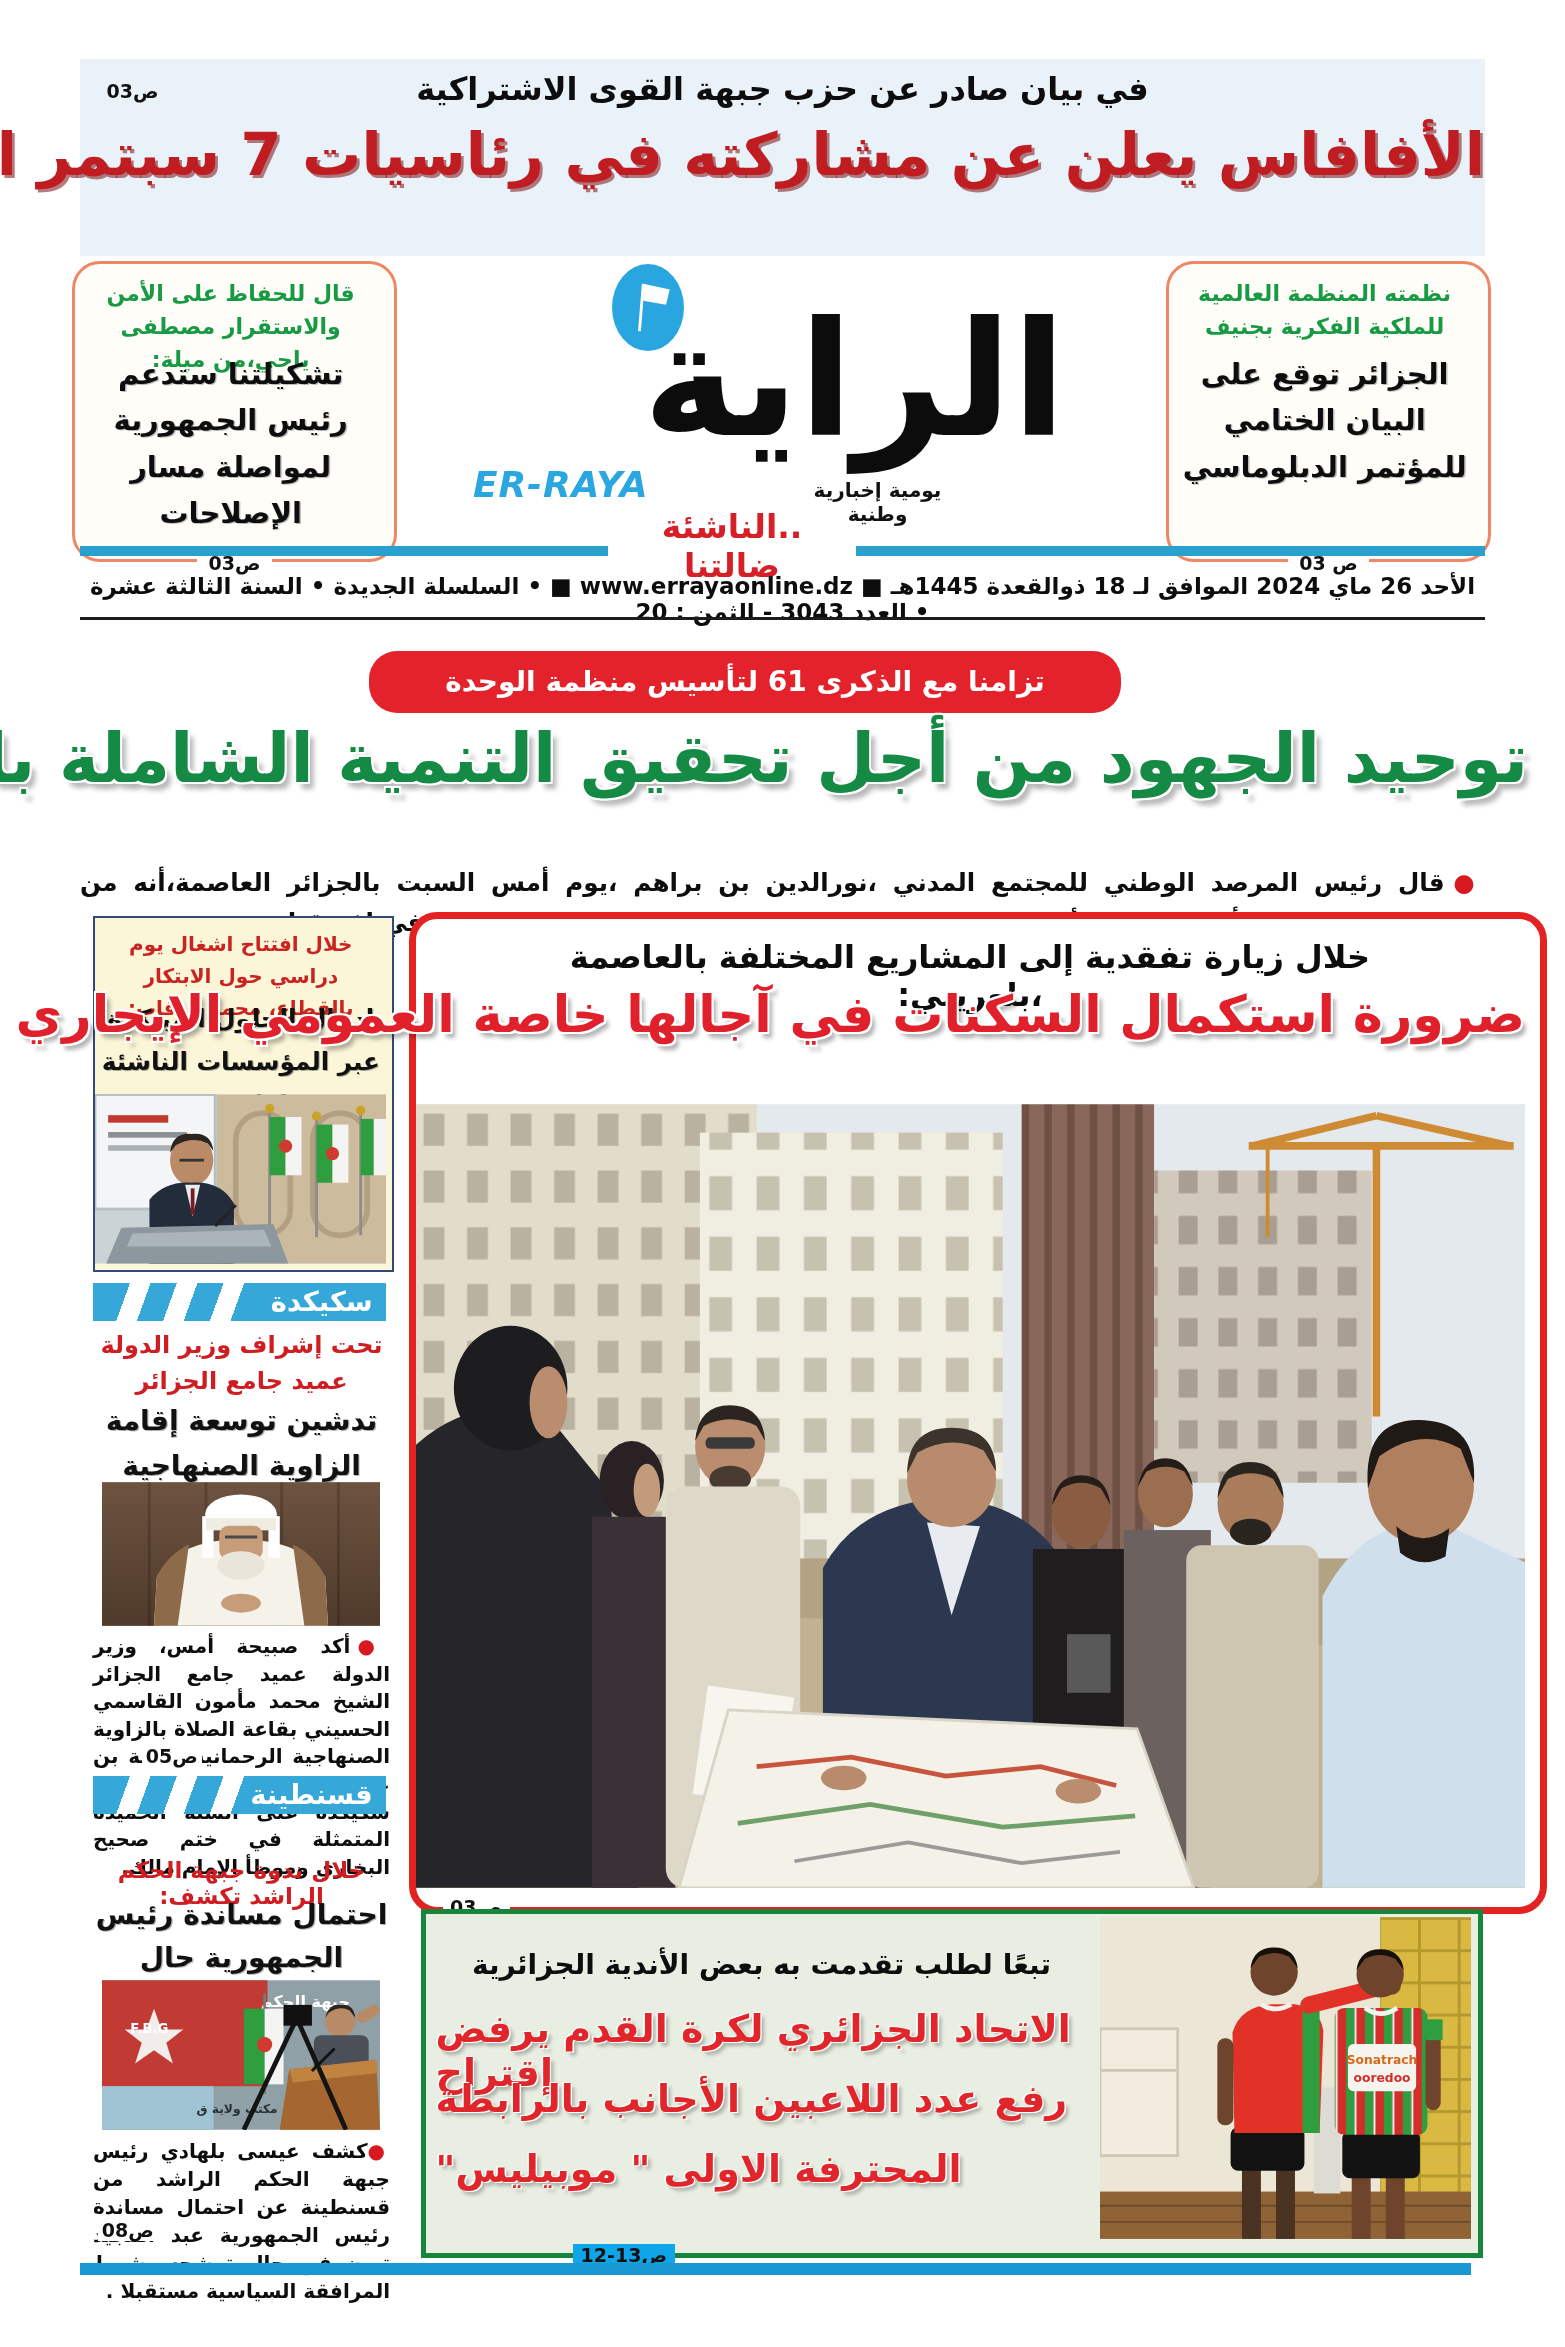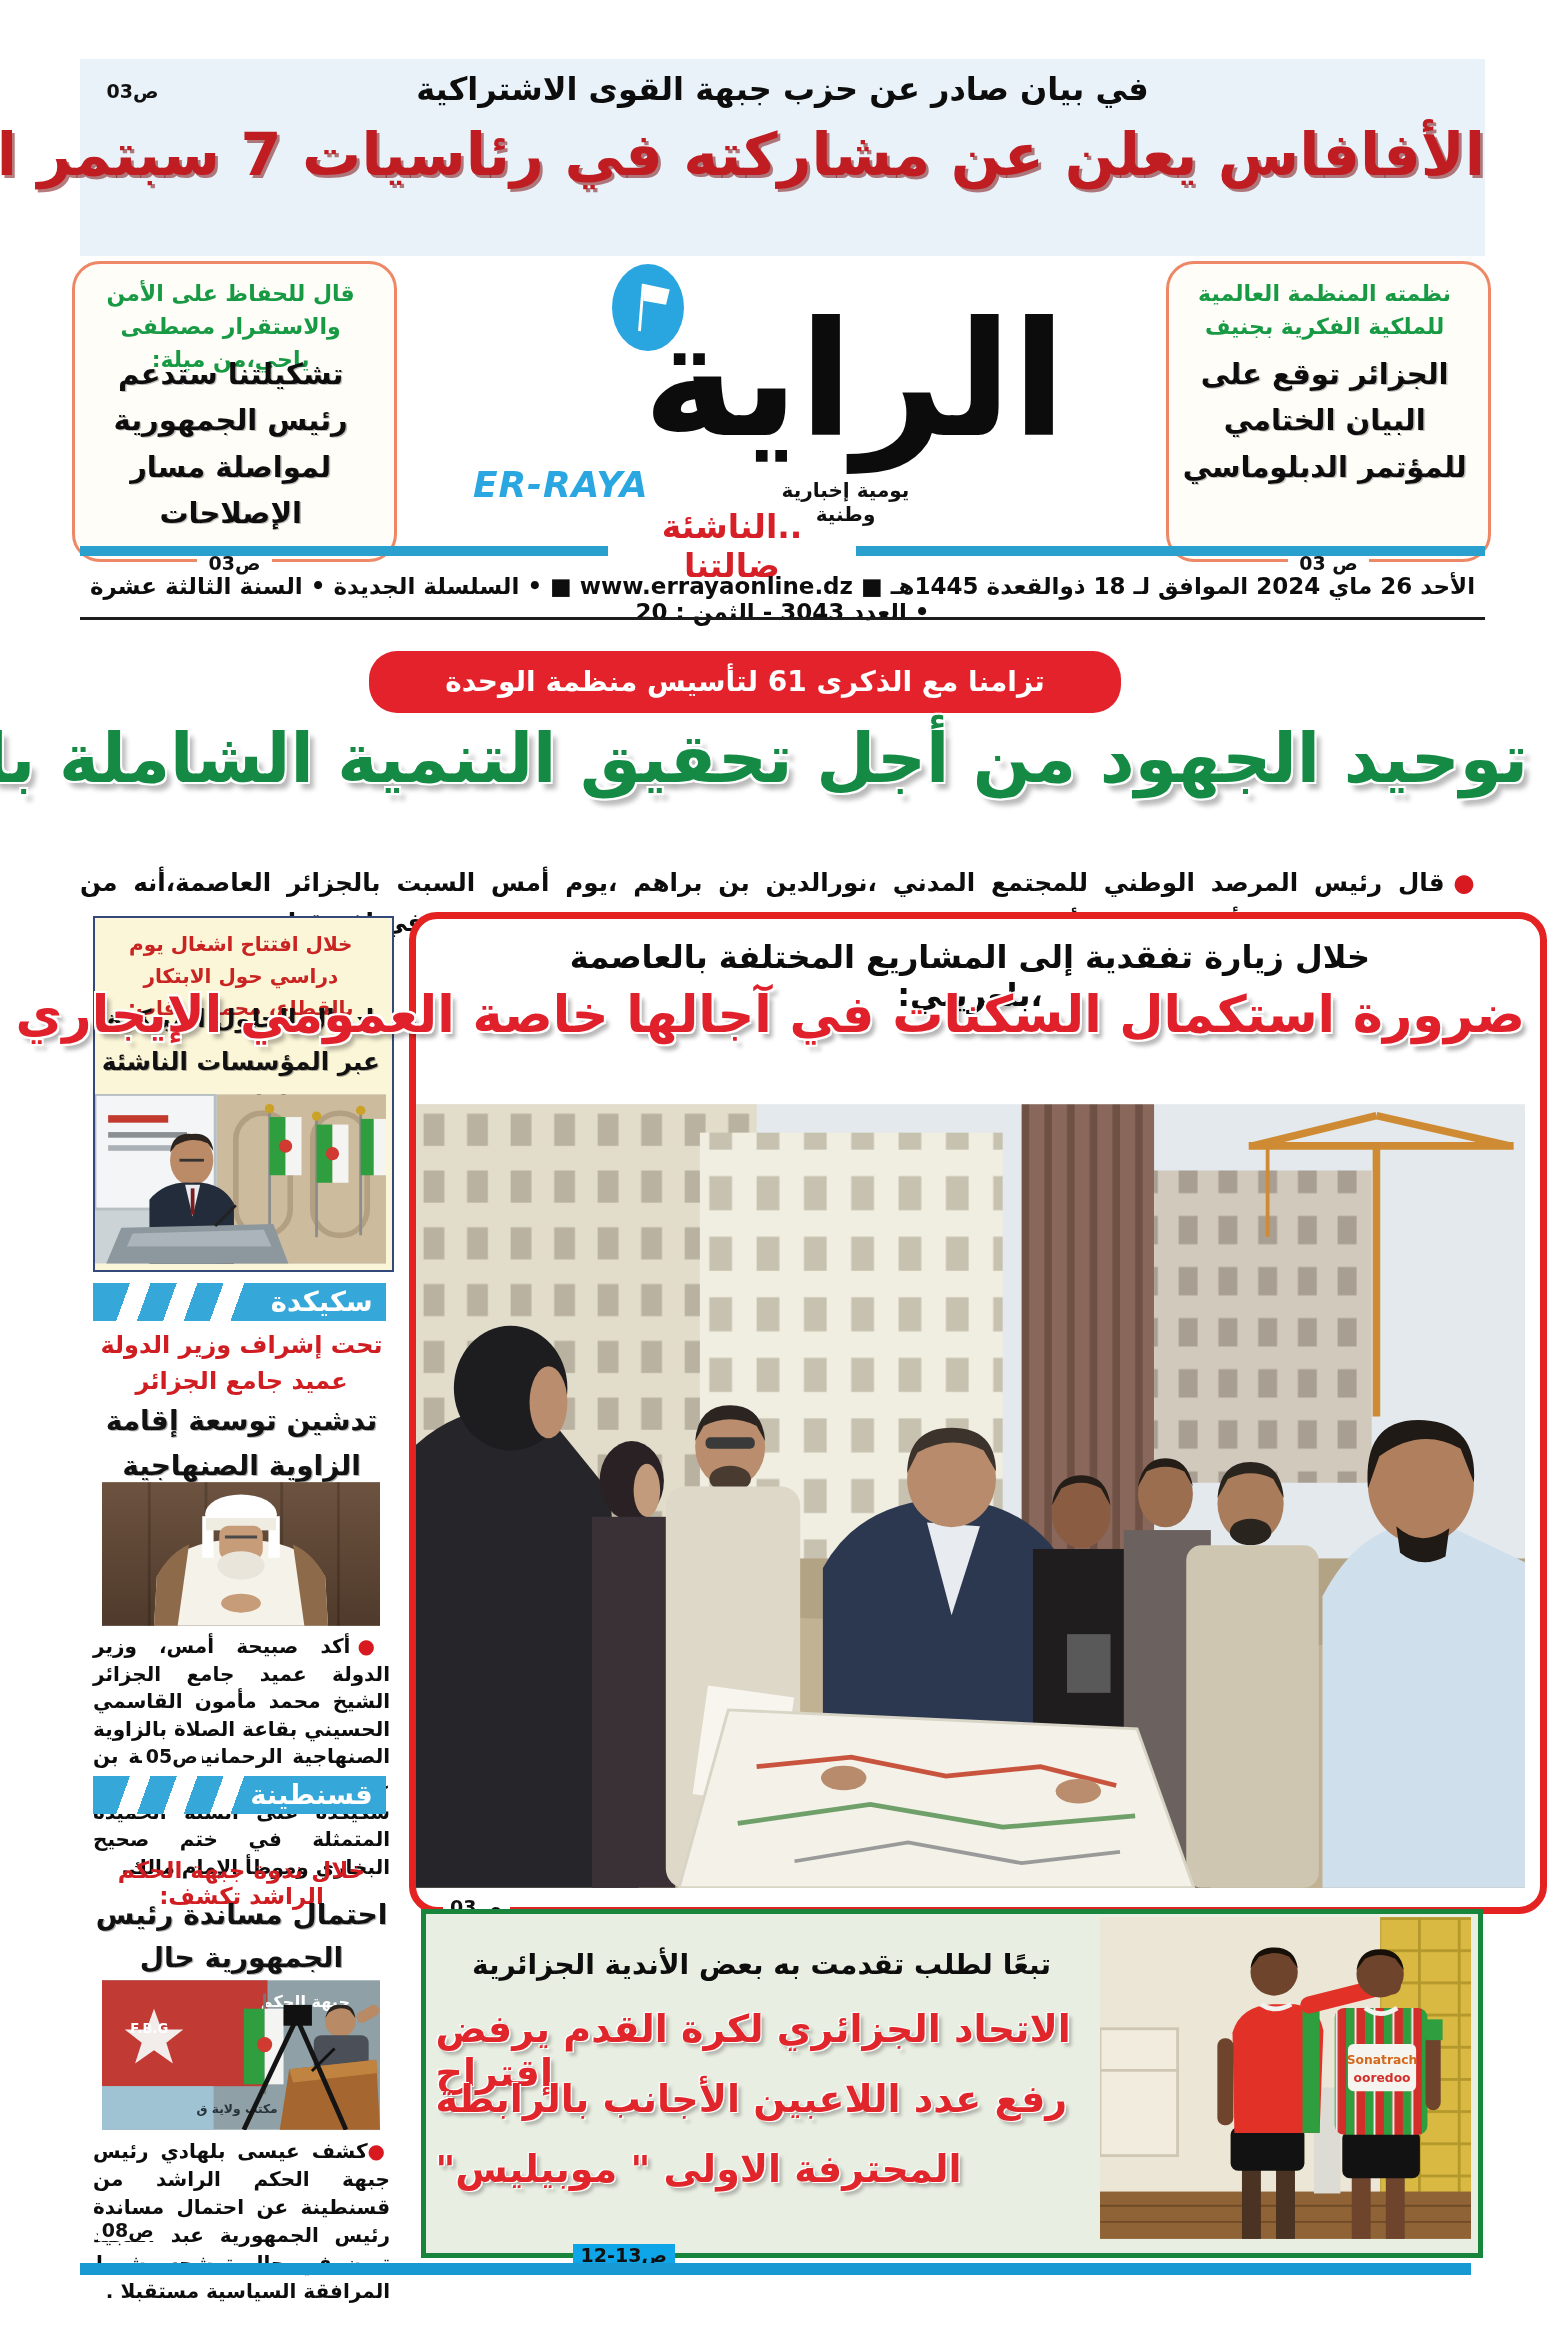--- a/index.html
+++ b/index.html
@@ -22,21 +22,21 @@
   .side-headline{left:5.7px;top:87px;width:300px;font-size:29px;font-weight:bold;color:#0d0d0d;line-height:1.6;
       text-shadow:1.4px 1.4px 0 rgba(0,0,0,.25);}
   .side-pageref{left:0;bottom:-15px;width:100%;text-align:center;}
   .side-pageref span{background:#fff;padding:0 11.4px;font-size:19px;font-weight:bold;color:#111;}
   
   .logo-ar{left:587px;top:238px;width:535px;height:284px;font-size:159px;font-weight:bold;color:#0c0c0c;
       text-align:center;line-height:284px;}
   .logo-flag{left:611px;top:263px;}
   .logo-latin{left:473px;top:464px;width:208px;font-size:36px;font-weight:bold;font-style:italic;
       color:#2aa7e0;letter-spacing:0.9px;}
-  .logo-tagline{left:765px;top:478px;width:161px;font-size:20px;font-weight:bold;color:#111;text-align:center;}
+  .logo-tagline{left:797px;top:478px;width:161px;font-size:20px;font-weight:bold;color:#111;text-align:center;}
   .logo-slogan{left:610px;top:507px;width:244px;font-size:33px;font-weight:bold;color:#d61f26;text-align:center;}
   .mast-line{top:546px;height:10.4px;background:#2aa0cf;}
   .mast-line-l{left:80px;width:528px;}
   .mast-line-r{left:856px;width:629px;}
   
   .dateline{left:80px;top:573px;width:1405px;font-size:23px;font-weight:bold;color:#0d0d0d;text-align:center;}
   .black-rule{left:80px;top:617px;width:1405px;height:2.8px;background:#1c1c1c;}
   
   .lead-banner{left:369px;top:651px;width:752px;height:62px;background:#e4222b;border-radius:28px;}
   .lead-banner div{width:100%;line-height:62px;text-align:center;color:#fff;font-size:28px;font-weight:bold;}

